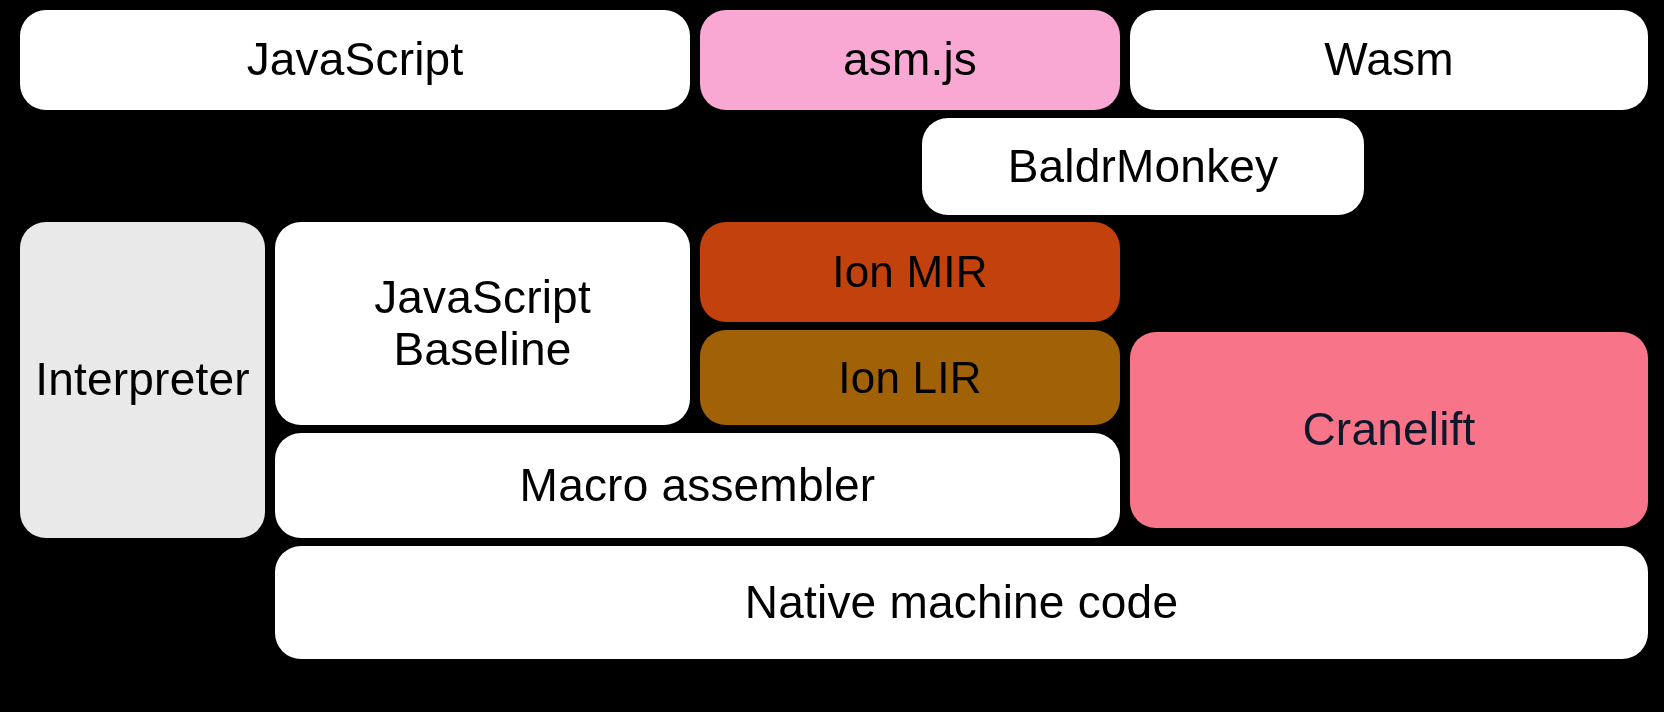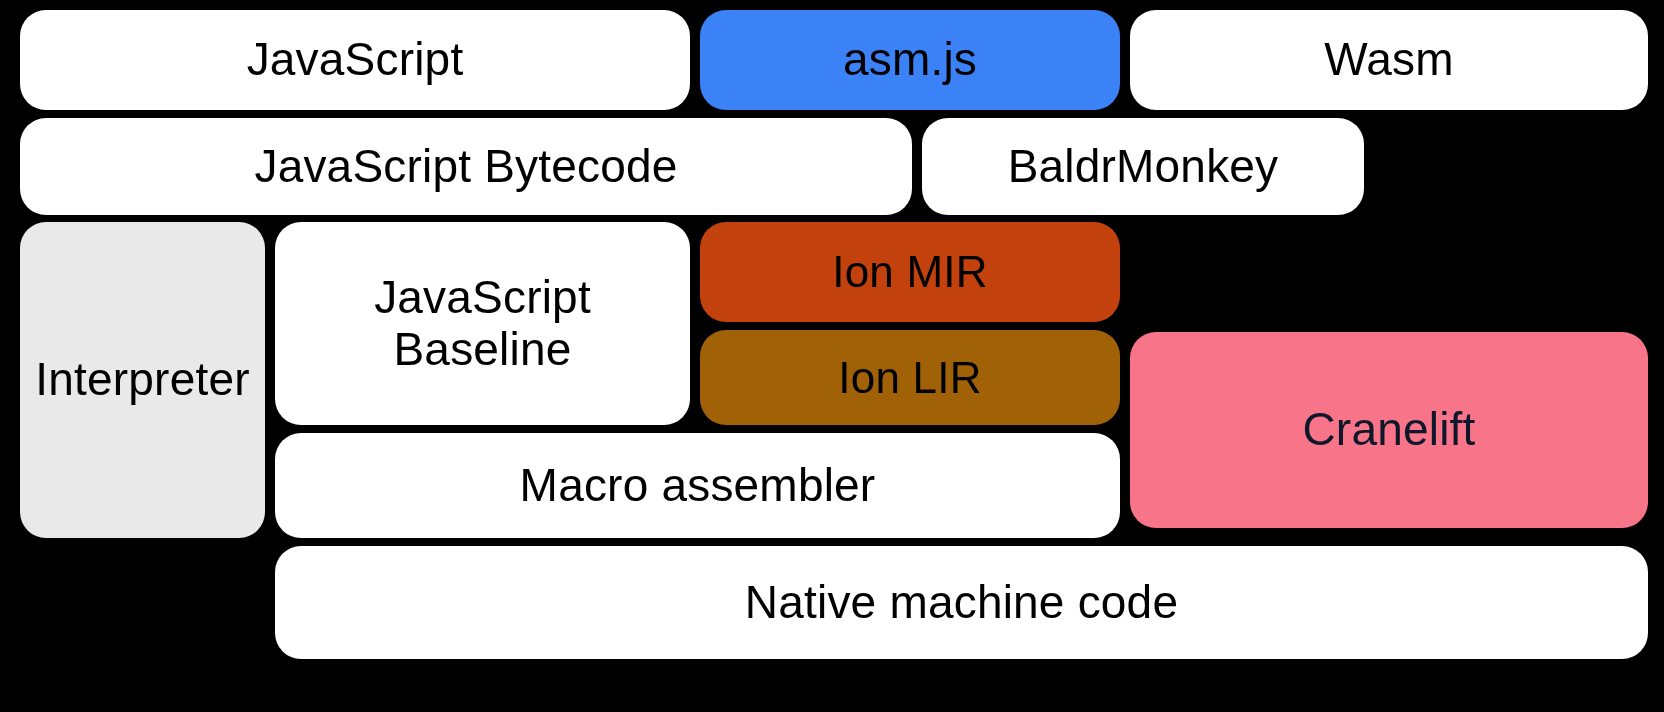--- a/index.html
+++ b/index.html
@@ -42,23 +42,22 @@
   .fill-white { background: #ffffff; }
   .fill-gray  { background: #e9e9e9; }
   .fill-green { background: #6fc243; }
   .fill-pink  { background: #f77489; }
 </style>
 </head>
 <body>
 
 <div id="diagram" style="background: rgb(0, 0, 0);">
     <div class="node fill-white" style="left: 20px; top: 10px; width: 670px; height: 100px; font-size: 46px; background: rgb(255, 255, 255); color: rgb(0, 0, 0);"><span>JavaScript</span></div>
-    <div class="node fill-white" style="left: 700px; top: 10px; width: 420px; height: 100px; font-size: 46px; background: #3b82f6; color: rgb(0, 0, 0);"><span>asm.js</span></div>
+    <div class="node fill-white" style="left: 700px; top: 10px; width: 420px; height: 100px; font-size: 46px; background: #f9a8d4; color: rgb(0, 0, 0);"><span>asm.js</span></div>
     <div class="node fill-white" style="left: 1130px; top: 10px; width: 518px; height: 100px; font-size: 46px; background: rgb(255, 255, 255); color: rgb(0, 0, 0);"><span>Wasm</span></div>
-    <div class="node fill-white" style="left: 20px; top: 118px; width: 892px; height: 97px; font-size: 46px; background: rgb(255, 255, 255); color: rgb(0, 0, 0);"><span>JavaScript Bytecode</span></div>
     <div class="node fill-white" style="left: 922px; top: 118px; width: 442px; height: 97px; font-size: 46px; background: rgb(255, 255, 255); color: rgb(0, 0, 0);"><span>BaldrMonkey</span></div>
     <div class="node fill-gray" style="left: 20px; top: 222px; width: 245px; height: 316px; font-size: 46px; background: rgb(233, 233, 233); color: rgb(0, 0, 0);"><span>Interpreter</span></div>
     <div class="node fill-white" style="left: 275px; top: 222px; width: 415px; height: 203px; font-size: 46px; background: rgb(255, 255, 255); color: rgb(0, 0, 0);"><span>JavaScript
 Baseline</span></div>
     <div class="node fill-green" style="left: 700px; top: 222px; width: 420px; height: 100px; font-size: 44px; background: #c2410c; color: rgb(0, 0, 0);"><span>Ion MIR</span></div>
     <div class="node fill-green" style="left: 700px; top: 330px; width: 420px; height: 95px; font-size: 44px; background: #a16207; color: rgb(0, 0, 0);"><span>Ion LIR</span></div>
     <div class="node fill-white" style="left: 275px; top: 433px; width: 845px; height: 105px; font-size: 46px; background: rgb(255, 255, 255); color: rgb(0, 0, 0); align-items: center;"><span>Macro assembler</span></div>
     <div class="node fill-pink" style="left: 1130px; top: 332px; width: 518px; height: 196px; font-size: 46px; background: rgb(247, 116, 137); color: #0f172a; align-items: center;"><span>Cranelift</span></div>
     <div class="node fill-white" style="left: 275px; top: 546px; width: 1373px; height: 113px; font-size: 46px; background: rgb(255, 255, 255); color: rgb(0, 0, 0);"><span>Native machine code</span></div>
   </div>

